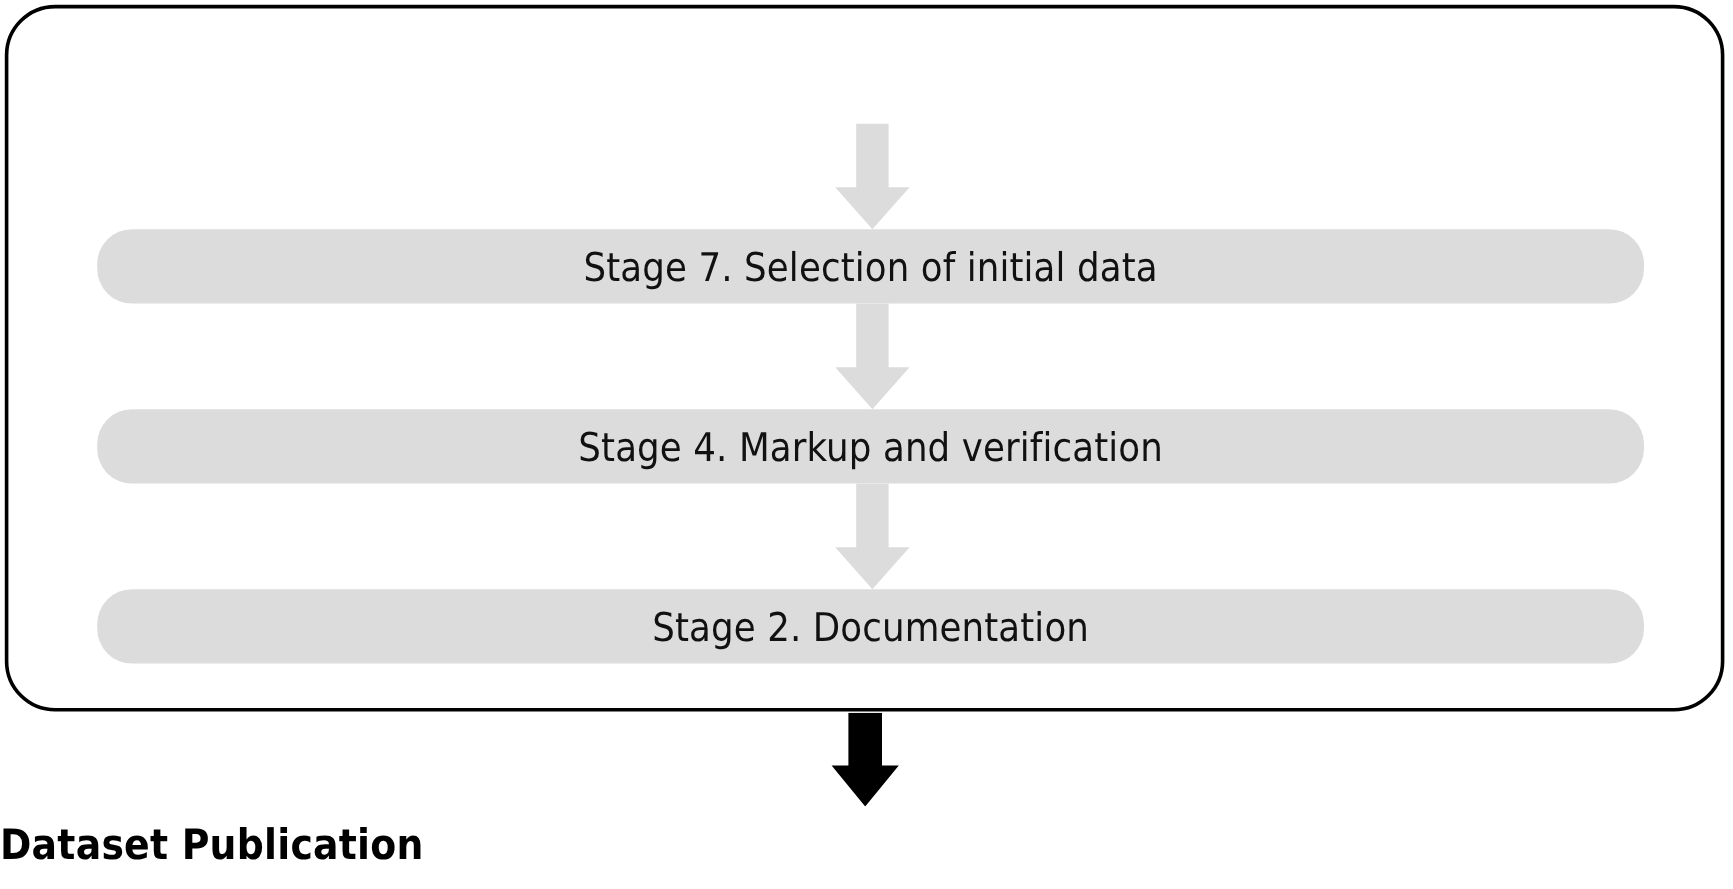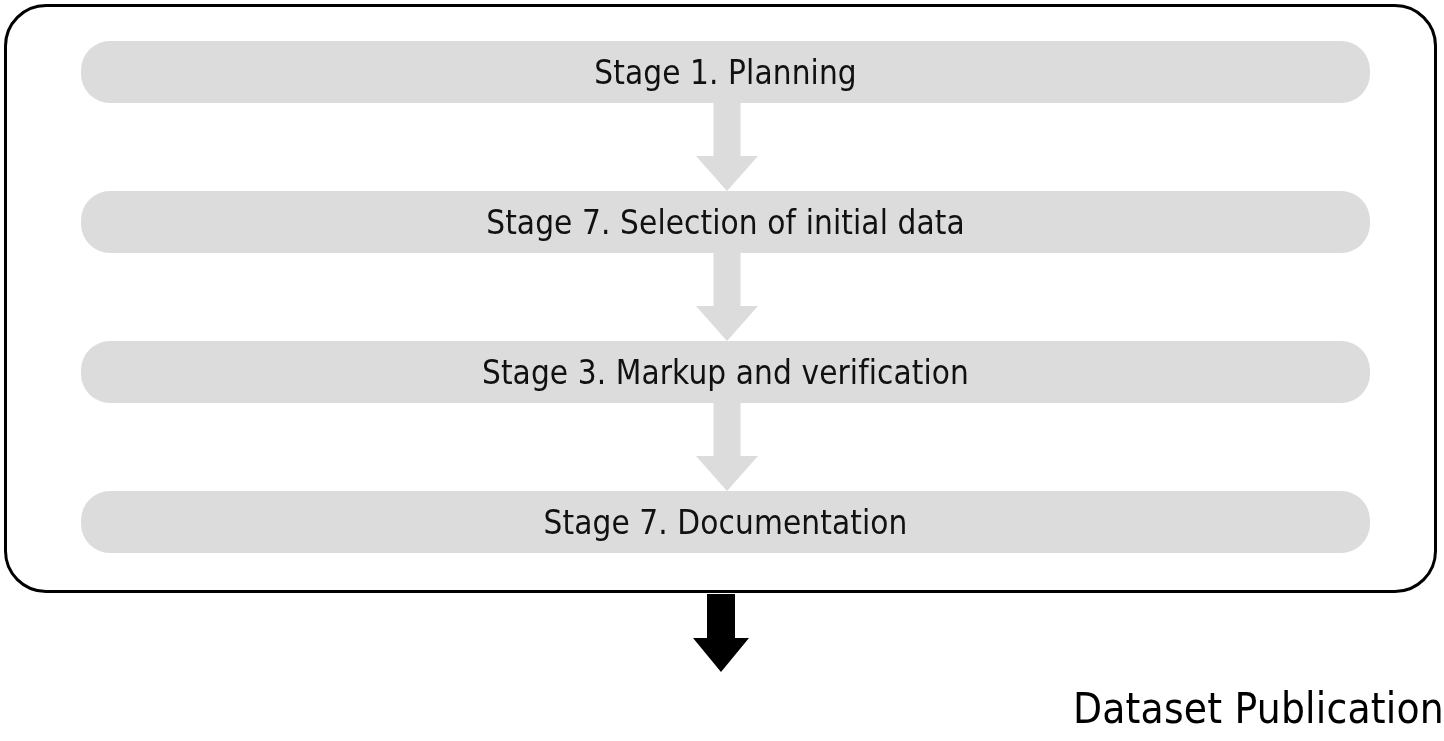--- a/index.html
+++ b/index.html
@@ -81,67 +81,64 @@
     height: 78px;
   }
   .output-arrow svg { display: block; width: 100%; height: 100%; }
 
   
   .output-label {
     position: absolute;
     left: 0;
     top: 688px;
     width: 1444px;
-    text-align: right;
-    font-size: 42px;
-    font-weight: 400;
+    text-align: left;
+    font-size: 35px;
+    font-weight: 700;
     color: #000000;
     line-height: 1;
     letter-spacing: 0.2px;
   }
 </style>
 </head>
 <body>
 
 <div id="canvas">
 
   <div class="pipeline-container">
 
-    <div class="stage-box stage-box-1">
-      <span class="stage-label">Stage 1. Planning</span>
-    </div>
 
     <div class="connector-arrow connector-arrow-1">
       <svg viewBox="0 0 62 88" xmlns="http://www.w3.org/2000/svg" aria-hidden="true">
         <polygon points="17.5,0 44.5,0 44.5,53 62,53 31,88 0,53 17.5,53" fill="#dcdcdc"></polygon>
       </svg>
     </div>
 
     <div class="stage-box stage-box-2">
       <span class="stage-label">Stage 7. Selection of initial data</span>
     </div>
 
     <div class="connector-arrow connector-arrow-2">
       <svg viewBox="0 0 62 88" xmlns="http://www.w3.org/2000/svg" aria-hidden="true">
         <polygon points="17.5,0 44.5,0 44.5,53 62,53 31,88 0,53 17.5,53" fill="#dcdcdc"></polygon>
       </svg>
     </div>
 
     <div class="stage-box stage-box-3">
-      <span class="stage-label">Stage 3. Markup and verification</span>
+      <span class="stage-label">Stage 4. Markup and verification</span>
     </div>
 
     <div class="connector-arrow connector-arrow-3">
       <svg viewBox="0 0 62 88" xmlns="http://www.w3.org/2000/svg" aria-hidden="true">
         <polygon points="17.5,0 44.5,0 44.5,53 62,53 31,88 0,53 17.5,53" fill="#dcdcdc"></polygon>
       </svg>
     </div>
 
     <div class="stage-box stage-box-4">
-      <span class="stage-label">Stage 7. Documentation</span>
+      <span class="stage-label">Stage 2. Documentation</span>
     </div>
 
   </div>
 
   <div class="output-arrow">
     <svg viewBox="0 0 62 78" xmlns="http://www.w3.org/2000/svg" aria-hidden="true">
       <polygon points="17,0 45,0 45,44 59,44 31,78 3,44 17,44" fill="#000000"></polygon>
     </svg>
   </div>
 

